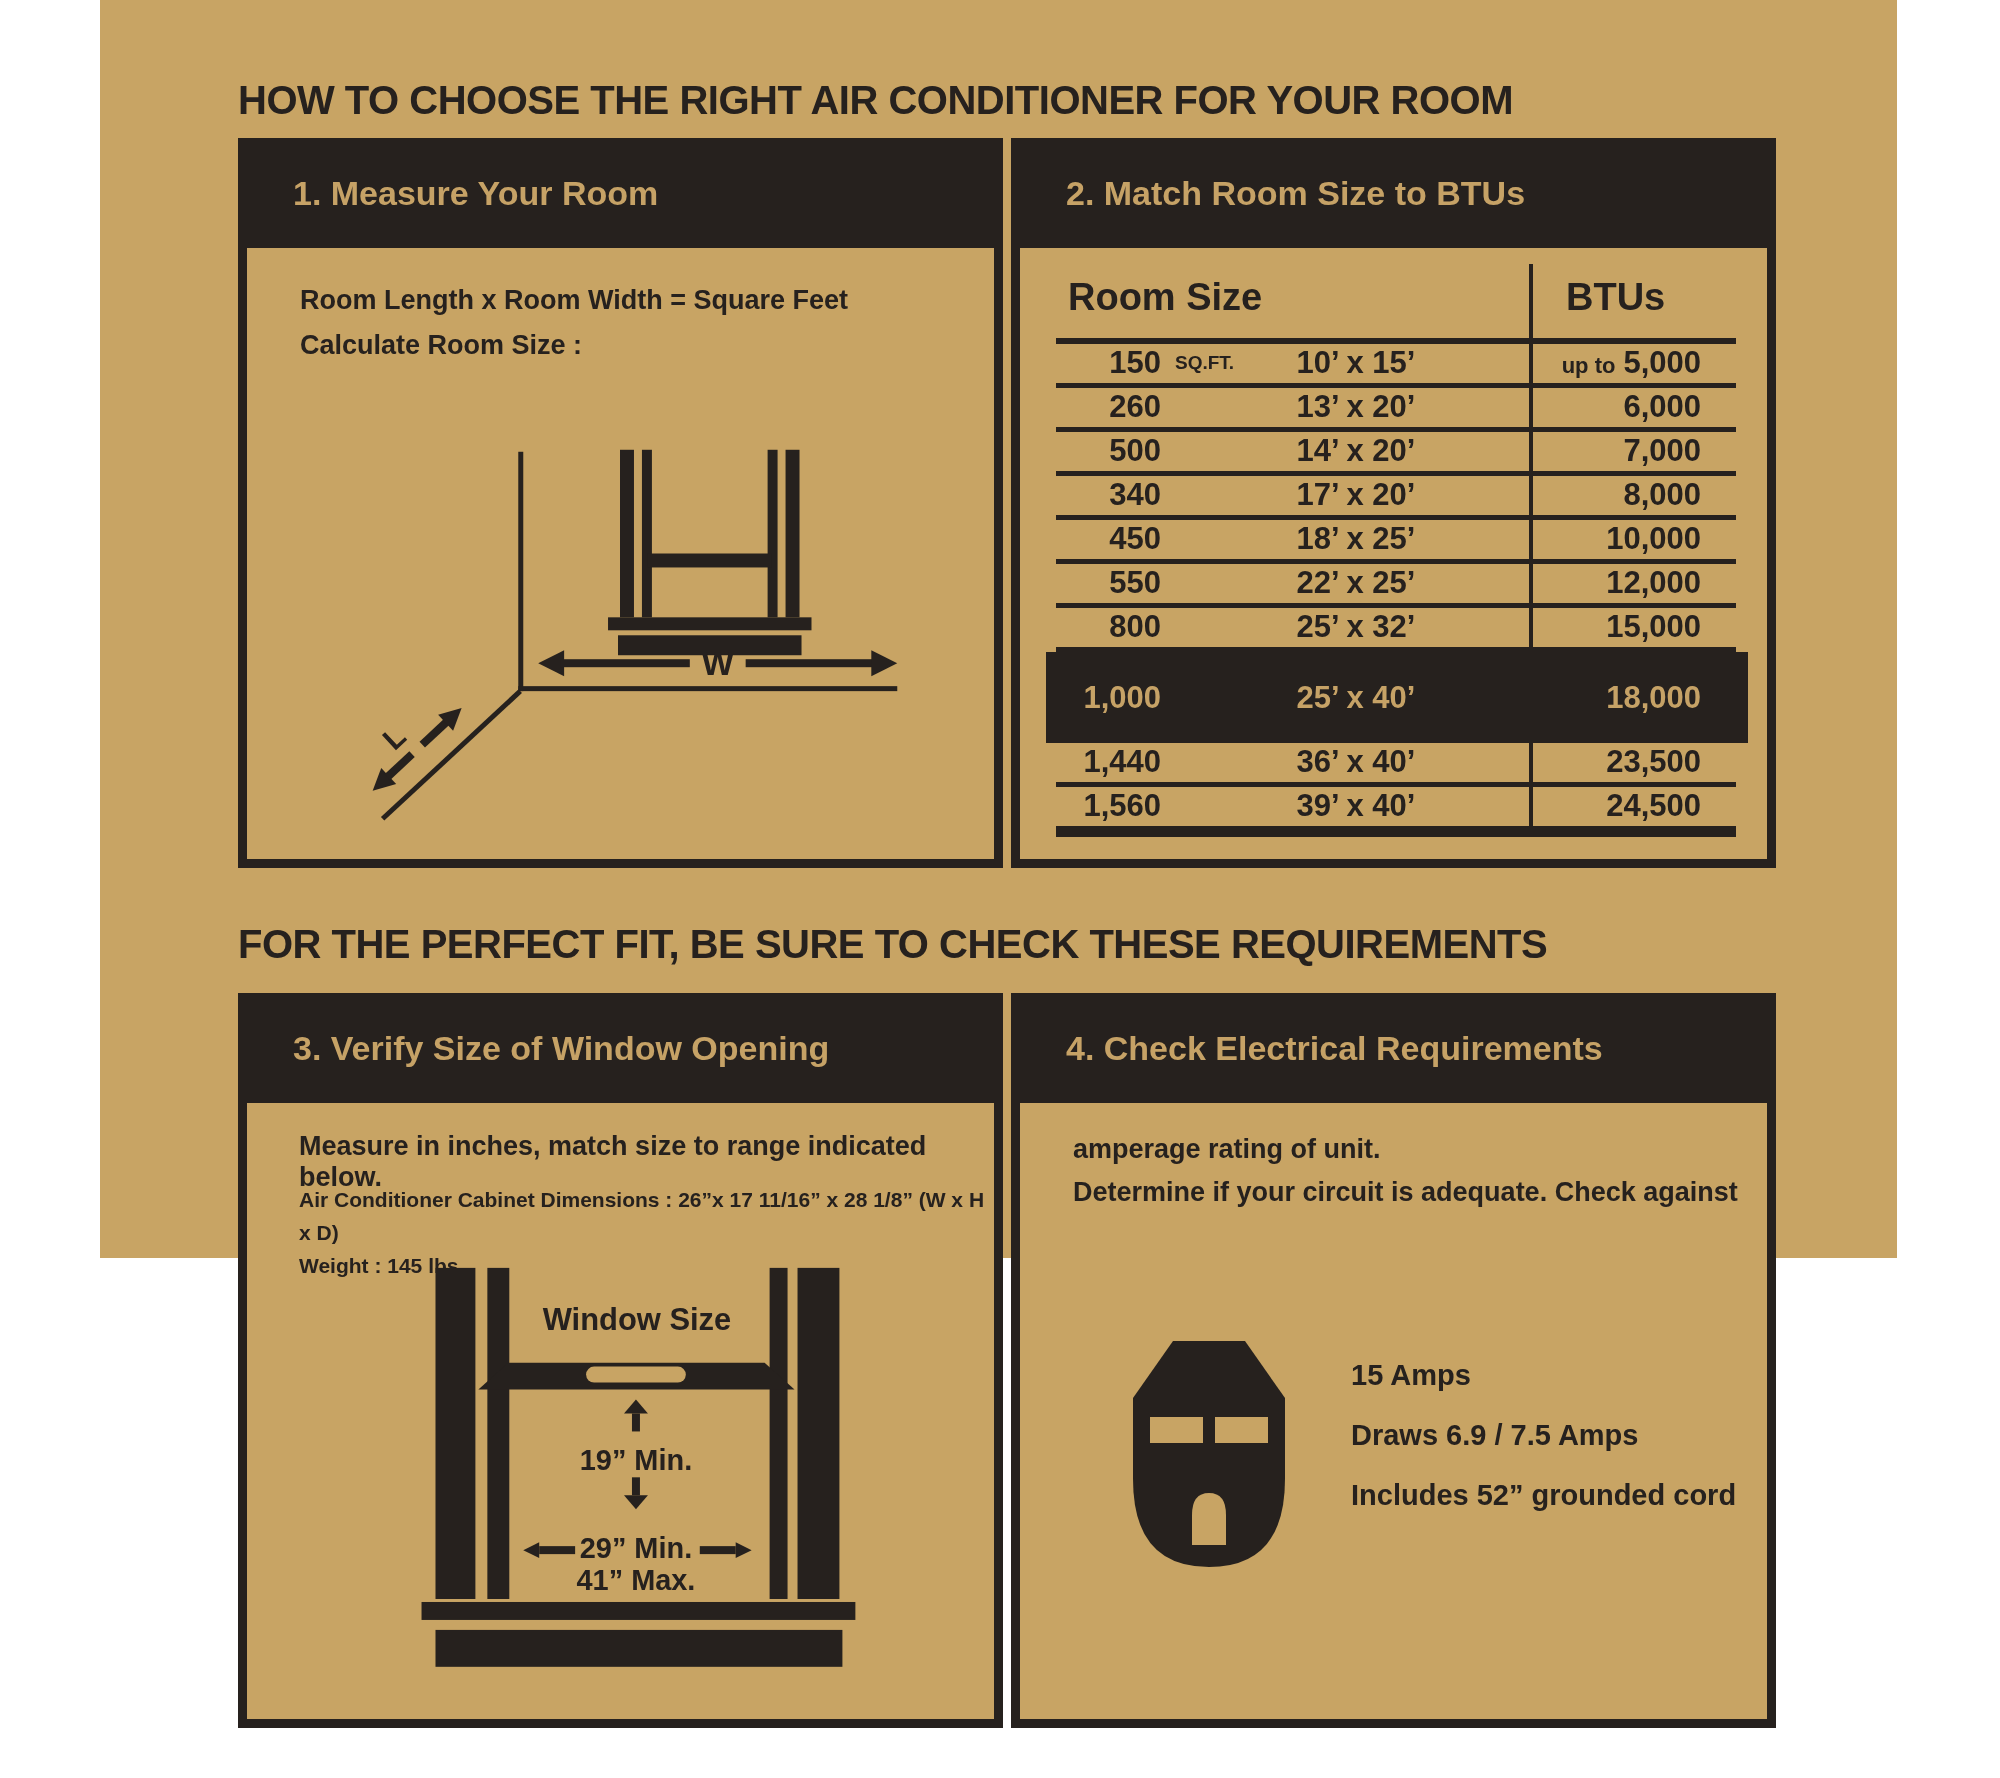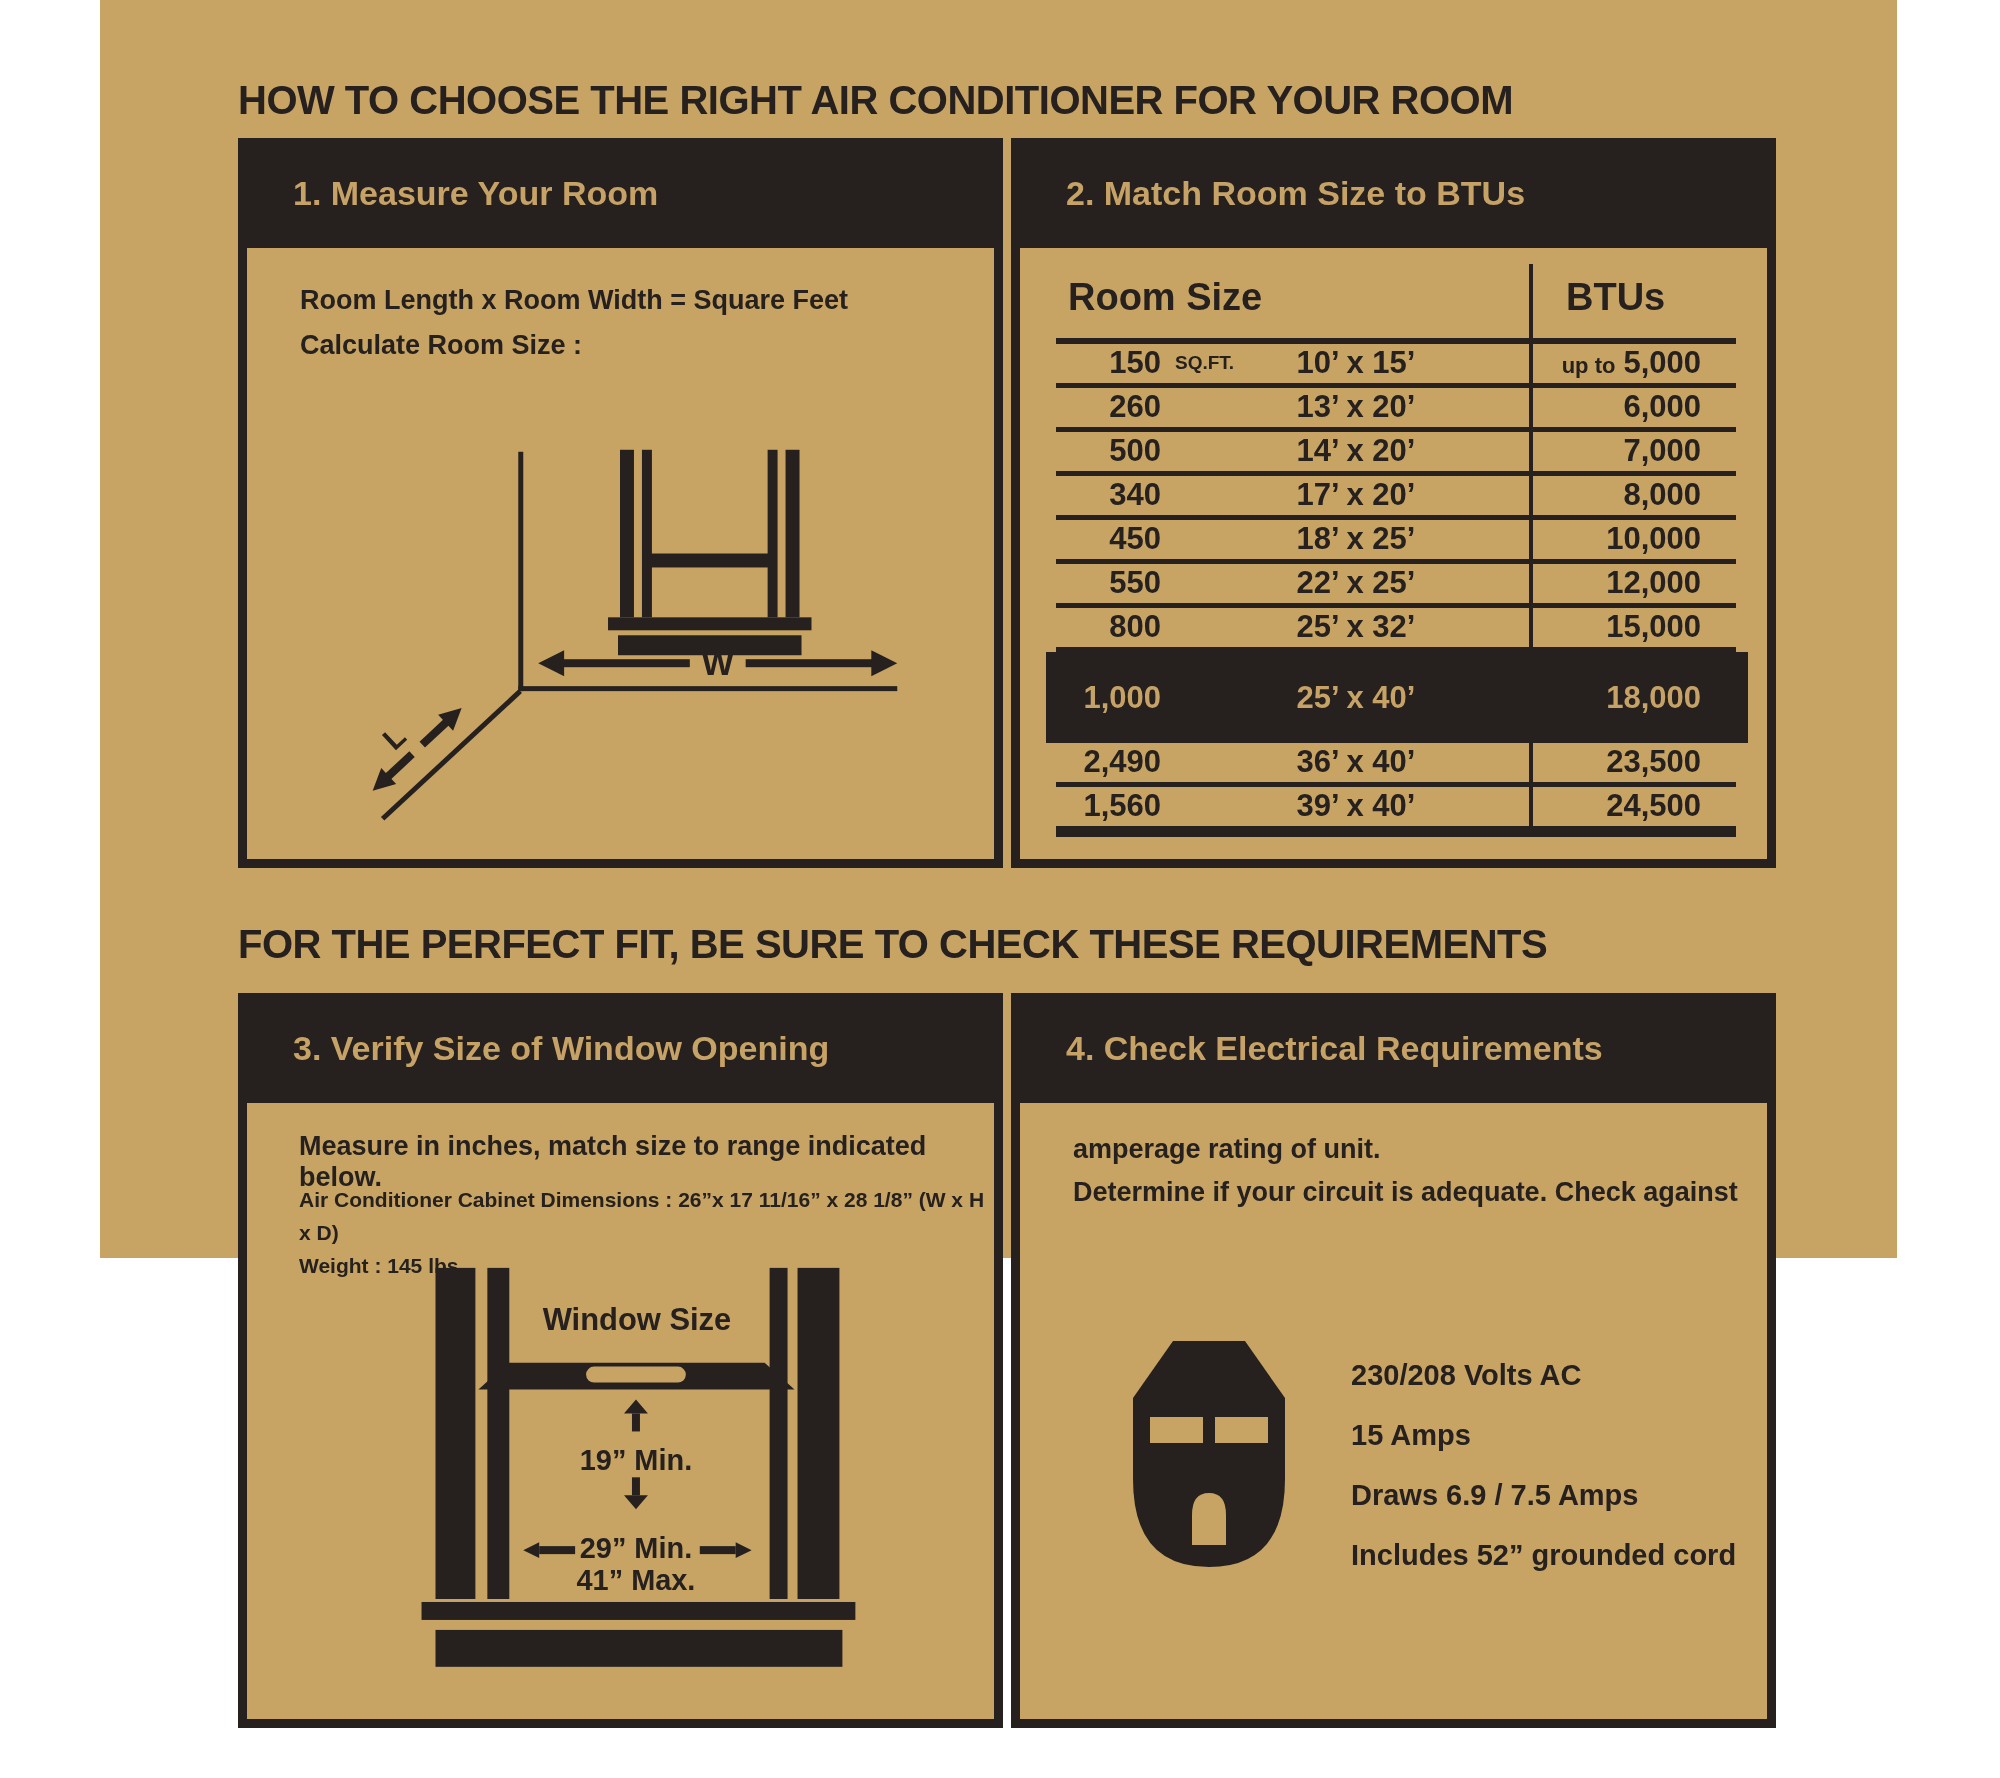--- a/index.html
+++ b/index.html
@@ -143,21 +143,21 @@
             <span class="cell sqft">800</span>
             <span class="cell dims">25’ x 32’</span>
             <span class="cell btu">15,000</span>
           </div>
           <div class="trow hl">
             <span class="cell sqft">1,000</span>
             <span class="cell dims">25’ x 40’</span>
             <span class="cell btu">18,000</span>
           </div>
           <div class="trow">
-            <span class="cell sqft">2,490</span>
+            <span class="cell sqft">1,440</span>
             <span class="cell dims">36’ x 40’</span>
             <span class="cell btu">23,500</span>
           </div>
           <div class="trow">
             <span class="cell sqft">1,560</span>
             <span class="cell dims">39’ x 40’</span>
             <span class="cell btu">24,500</span>
           </div>
           <div class="col-divider"></div>
         </div>
@@ -216,21 +216,20 @@
           <div>amperage rating of unit.</div>
           <div>Determine if your circuit is adequate. Check against</div>
         </div>
         <svg class="outlet" viewBox="0 0 152 226">
           <path d="M40,0 H112 L152,57 V138 Q152,226 76,226 Q0,226 0,138 V57 Z" fill="currentColor"></path>
           <rect x="17" y="76" width="53" height="26" fill="#C8A464"></rect>
           <rect x="82" y="76" width="53" height="26" fill="#C8A464"></rect>
           <path d="M59,204 V174 Q59,152 76,152 Q93,152 93,174 V204 Z" fill="#C8A464"></path>
         </svg>
         <div class="specs">
-          <div>230/208 Volts AC</div>
           <div>15 Amps</div>
           <div>Draws 6.9 / 7.5 Amps</div>
           <div>Includes 52” grounded cord</div>
         </div>
       </div>
     </section>
 
   </div>
 </div>
 

